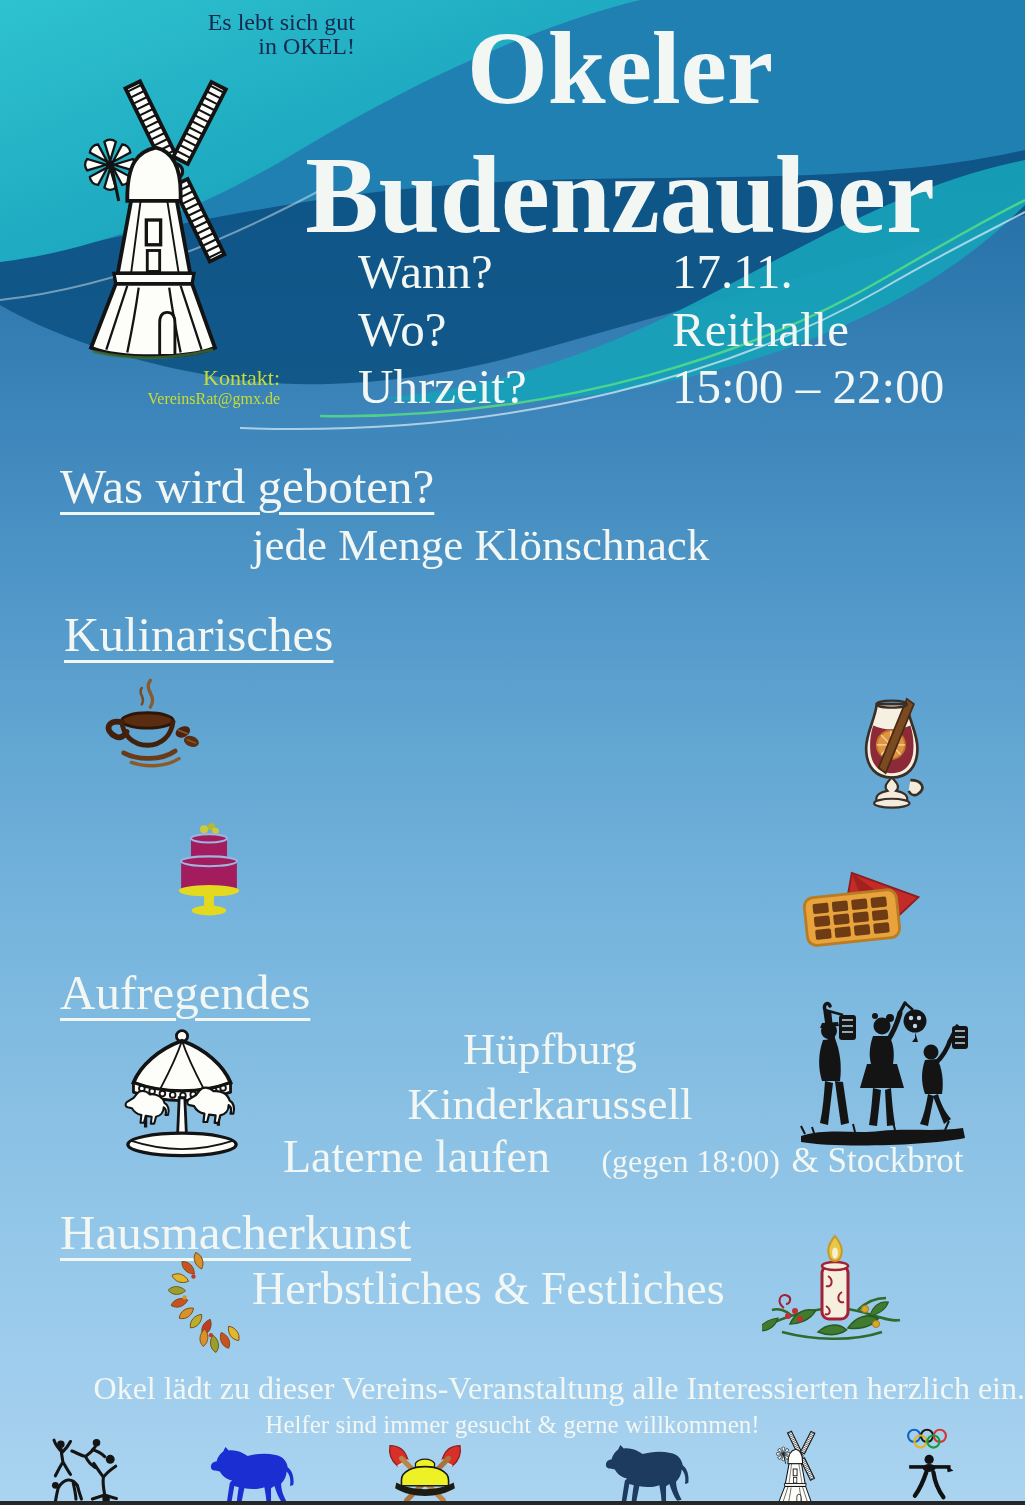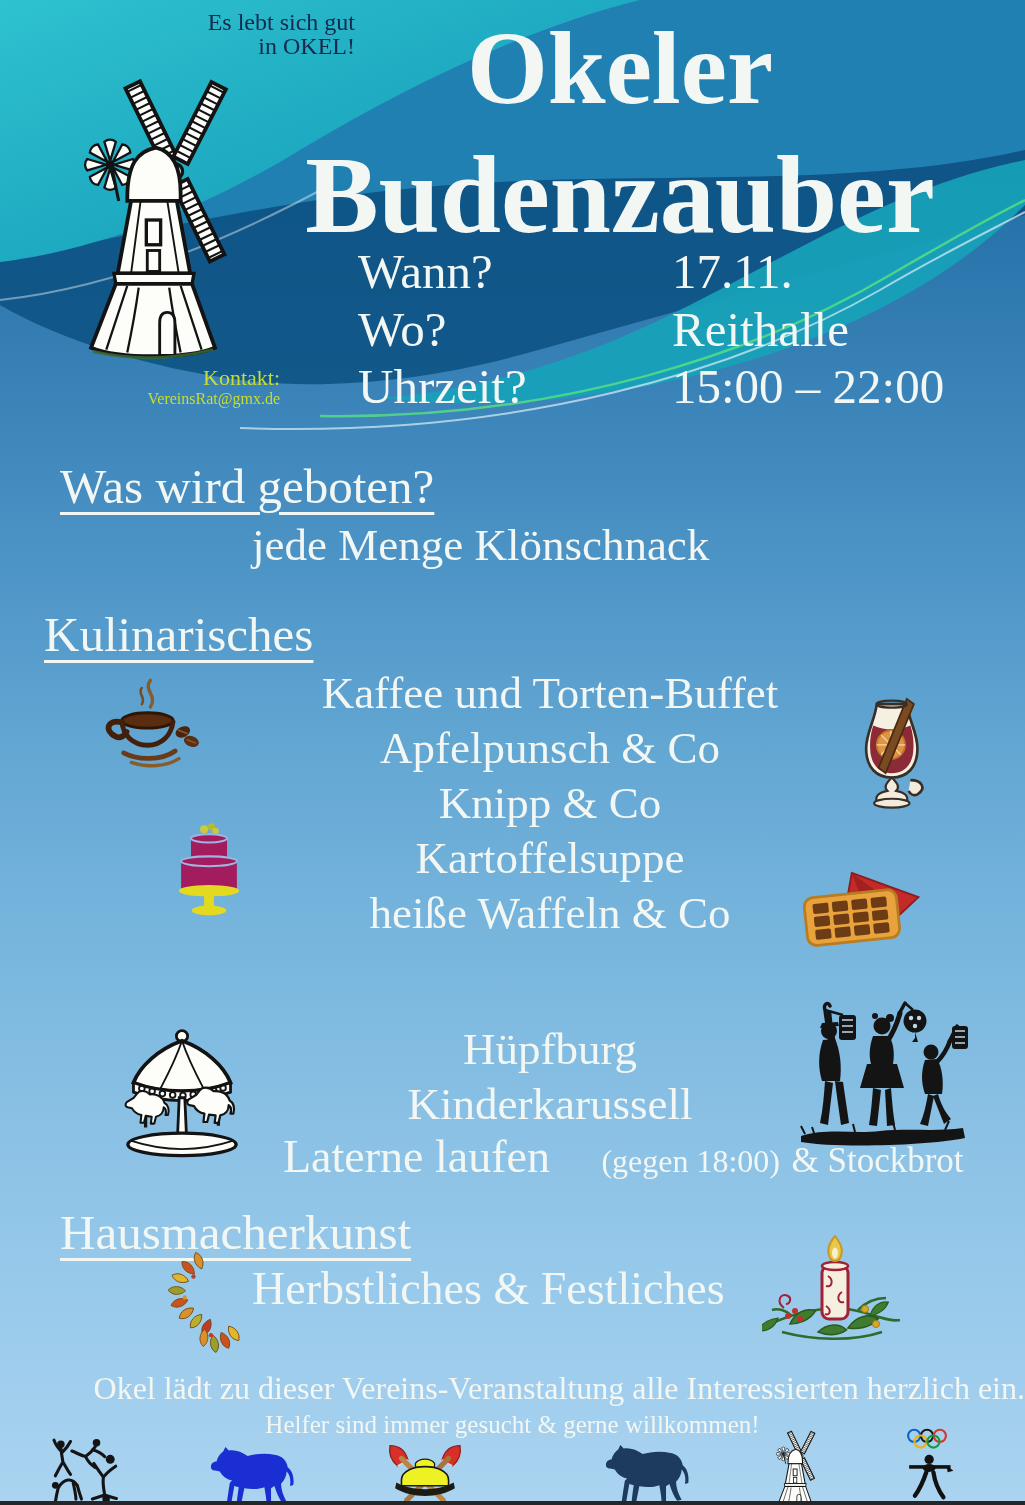--- a/index.html
+++ b/index.html
@@ -125,28 +125,21 @@
   <div class="abs info-label" style="top:243px">Wann?</div>
   <div class="abs info-value" style="top:243px">17.11.</div>
   <div class="abs info-label" style="top:301px">Wo?</div>
   <div class="abs info-value" style="top:301px">Reithalle</div>
   <div class="abs info-label" style="top:358px">Uhrzeit?</div>
   <div class="abs info-value" style="top:358px">15:00 – 22:00</div>
 
   <div class="abs heading" style="top:458px; left:60px">Was wird geboten?</div>
   <div class="abs highlight" style="top:519px; left:252px">jede Menge Klönschnack</div>
 
-  <div class="abs heading" style="top:606px; left:44px">Kulinarisches</div>
-  <div class="abs center-col" style="top:666px">
-    <div class="line">Kaffee und Torten-Buffet</div>
-    <div class="line">Apfelpunsch &amp; Co</div>
-    <div class="line">Knipp &amp; Co</div>
-    <div class="line">Kartoffelsuppe</div>
-    <div class="line">heiße Waffeln &amp; Co</div>
-  </div>
+  <div class="abs heading" style="top:606px; left:64px">Kulinarisches</div>
 
   <div class="abs" style="top:672px; left:95px; width:105px; height:115px">
     <svg viewBox="0 0 110 115">
       <path d="M58,6 C50,16 66,22 58,34" stroke="#8a5a28" stroke-width="3.5" fill="none" stroke-linecap="round"></path>
       <path d="M49,14 C44,20 54,24 49,31" stroke="#7a4a20" stroke-width="2.6" fill="none" stroke-linecap="round"></path>
       <ellipse cx="55" cy="48" rx="27" ry="8" fill="#5a2c10" stroke="#2f1506" stroke-width="3"></ellipse>
       <path d="M28,48 C29,64 40,74 55,74 C70,74 80,64 82,48" stroke="#42200c" stroke-width="5" fill="none"></path>
       <path d="M28,50 C13,46 9,59 22,65 C27,67 31,64 33,60" stroke="#42200c" stroke-width="6" fill="none" stroke-linecap="round"></path>
       <path d="M30,82 C45,90 70,90 84,80" stroke="#6b3a18" stroke-width="5" fill="none" stroke-linecap="round"></path>
       <path d="M38,92 C55,98 75,96 88,88" stroke="#8a5a28" stroke-width="3.5" fill="none" stroke-linecap="round"></path>
@@ -202,20 +195,21 @@
             <rect x="80" y="57" width="17" height="11" rx="2"></rect>
           <rect x="17" y="71" width="17" height="11" rx="2"></rect>
             <rect x="38" y="71" width="17" height="11" rx="2"></rect>
             <rect x="59" y="71" width="17" height="11" rx="2"></rect>
             <rect x="80" y="71" width="17" height="11" rx="2"></rect>
         </g>
       </g>
     </svg>
   </div>
 
+  <div class="abs heading" style="top:964px; left:60px">Aufregendes</div>
   <div class="abs center-col" style="top:1022px">
     <div class="line">Hüpfburg</div>
     <div class="line">Kinderkarussell</div>
   </div>
   <div class="abs lantern-line" style="top:1130px">
     <span>Laterne laufen</span>
     <span class="lantern-note">(gegen 18:00)</span>
     <span class="lantern-suffix">&amp; Stockbrot</span>
   </div>
 

